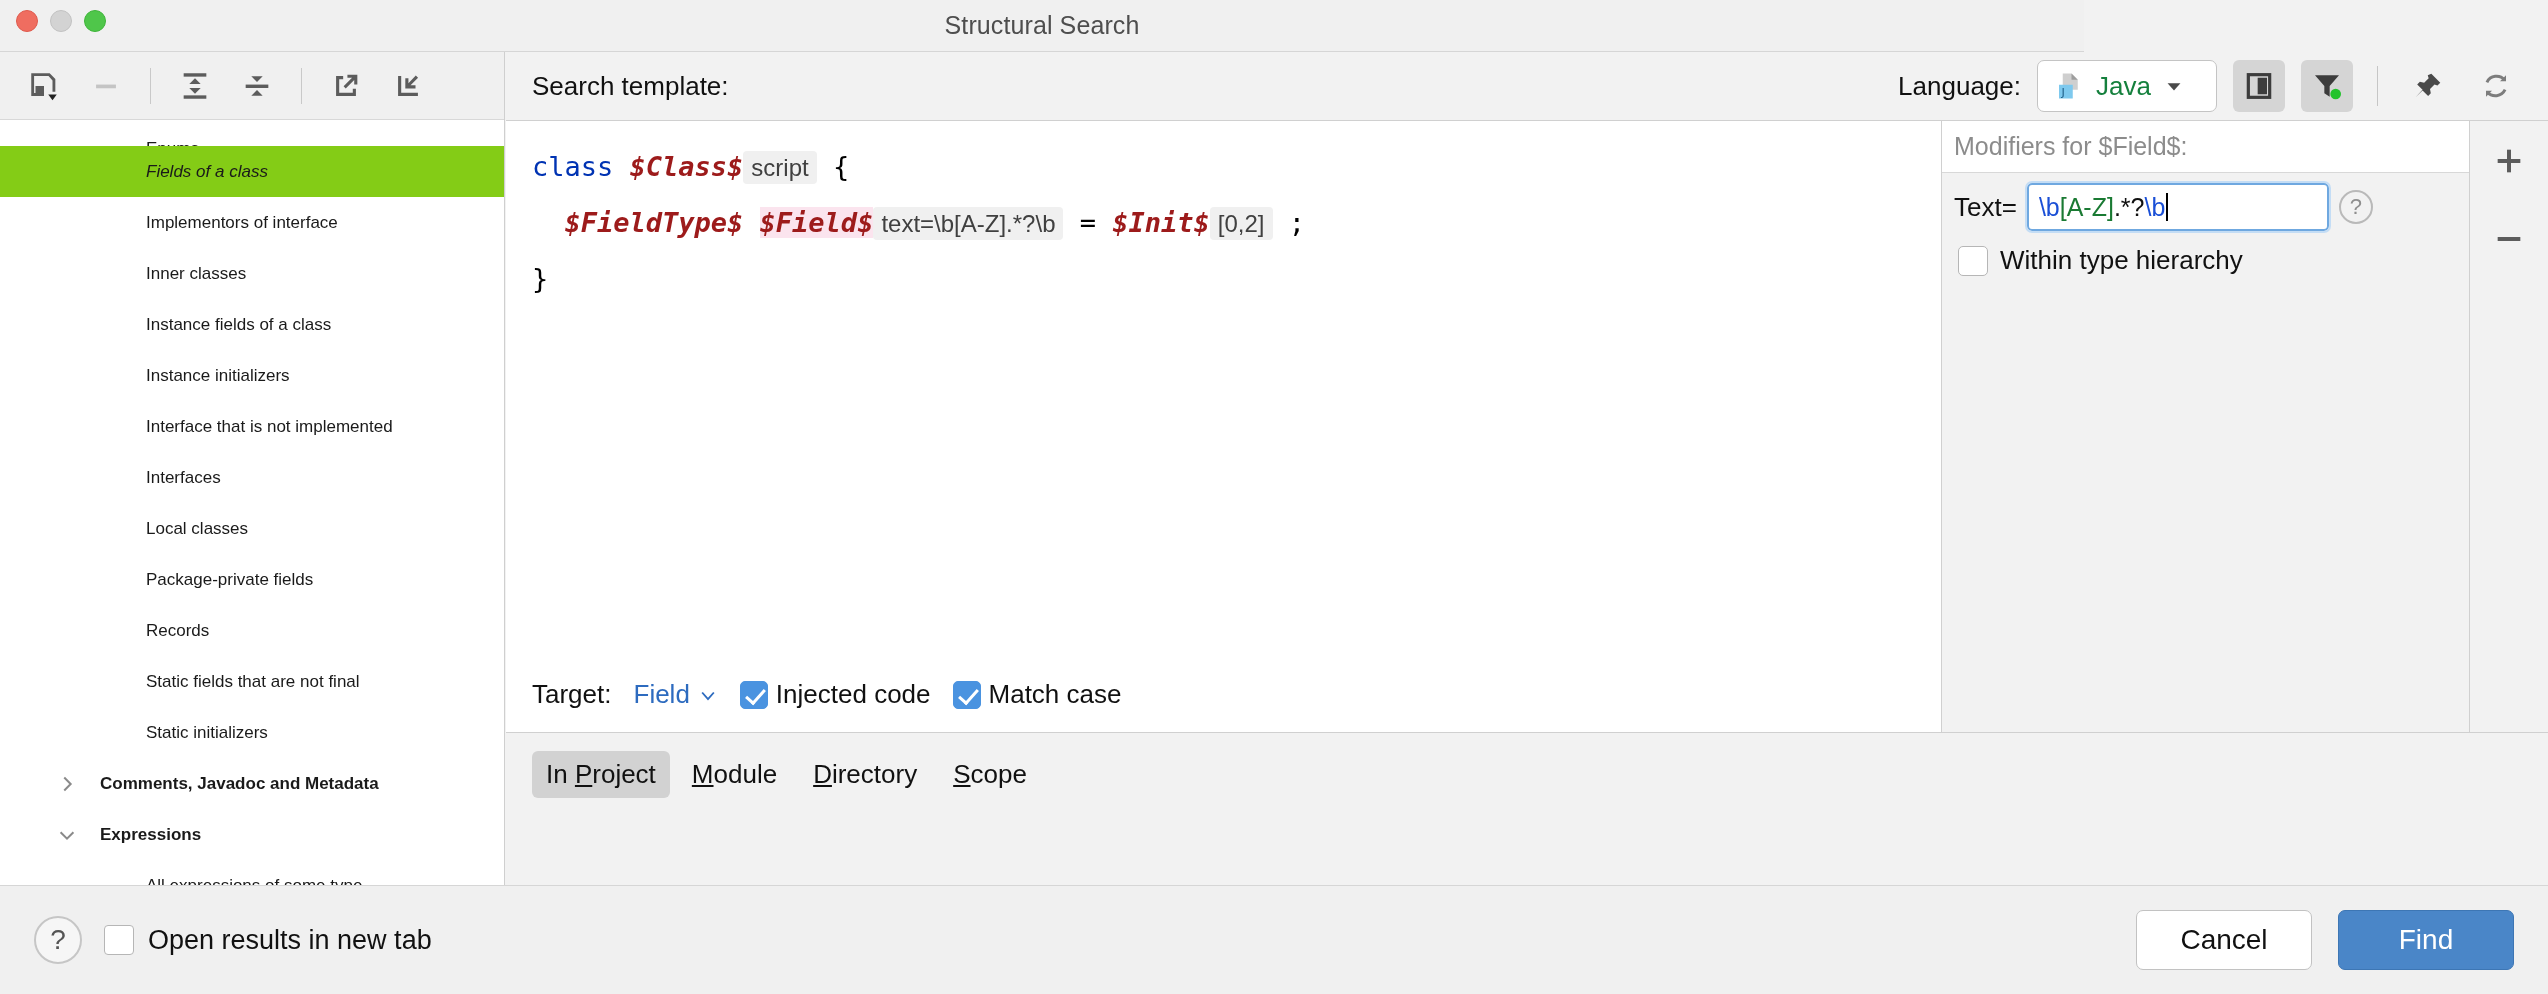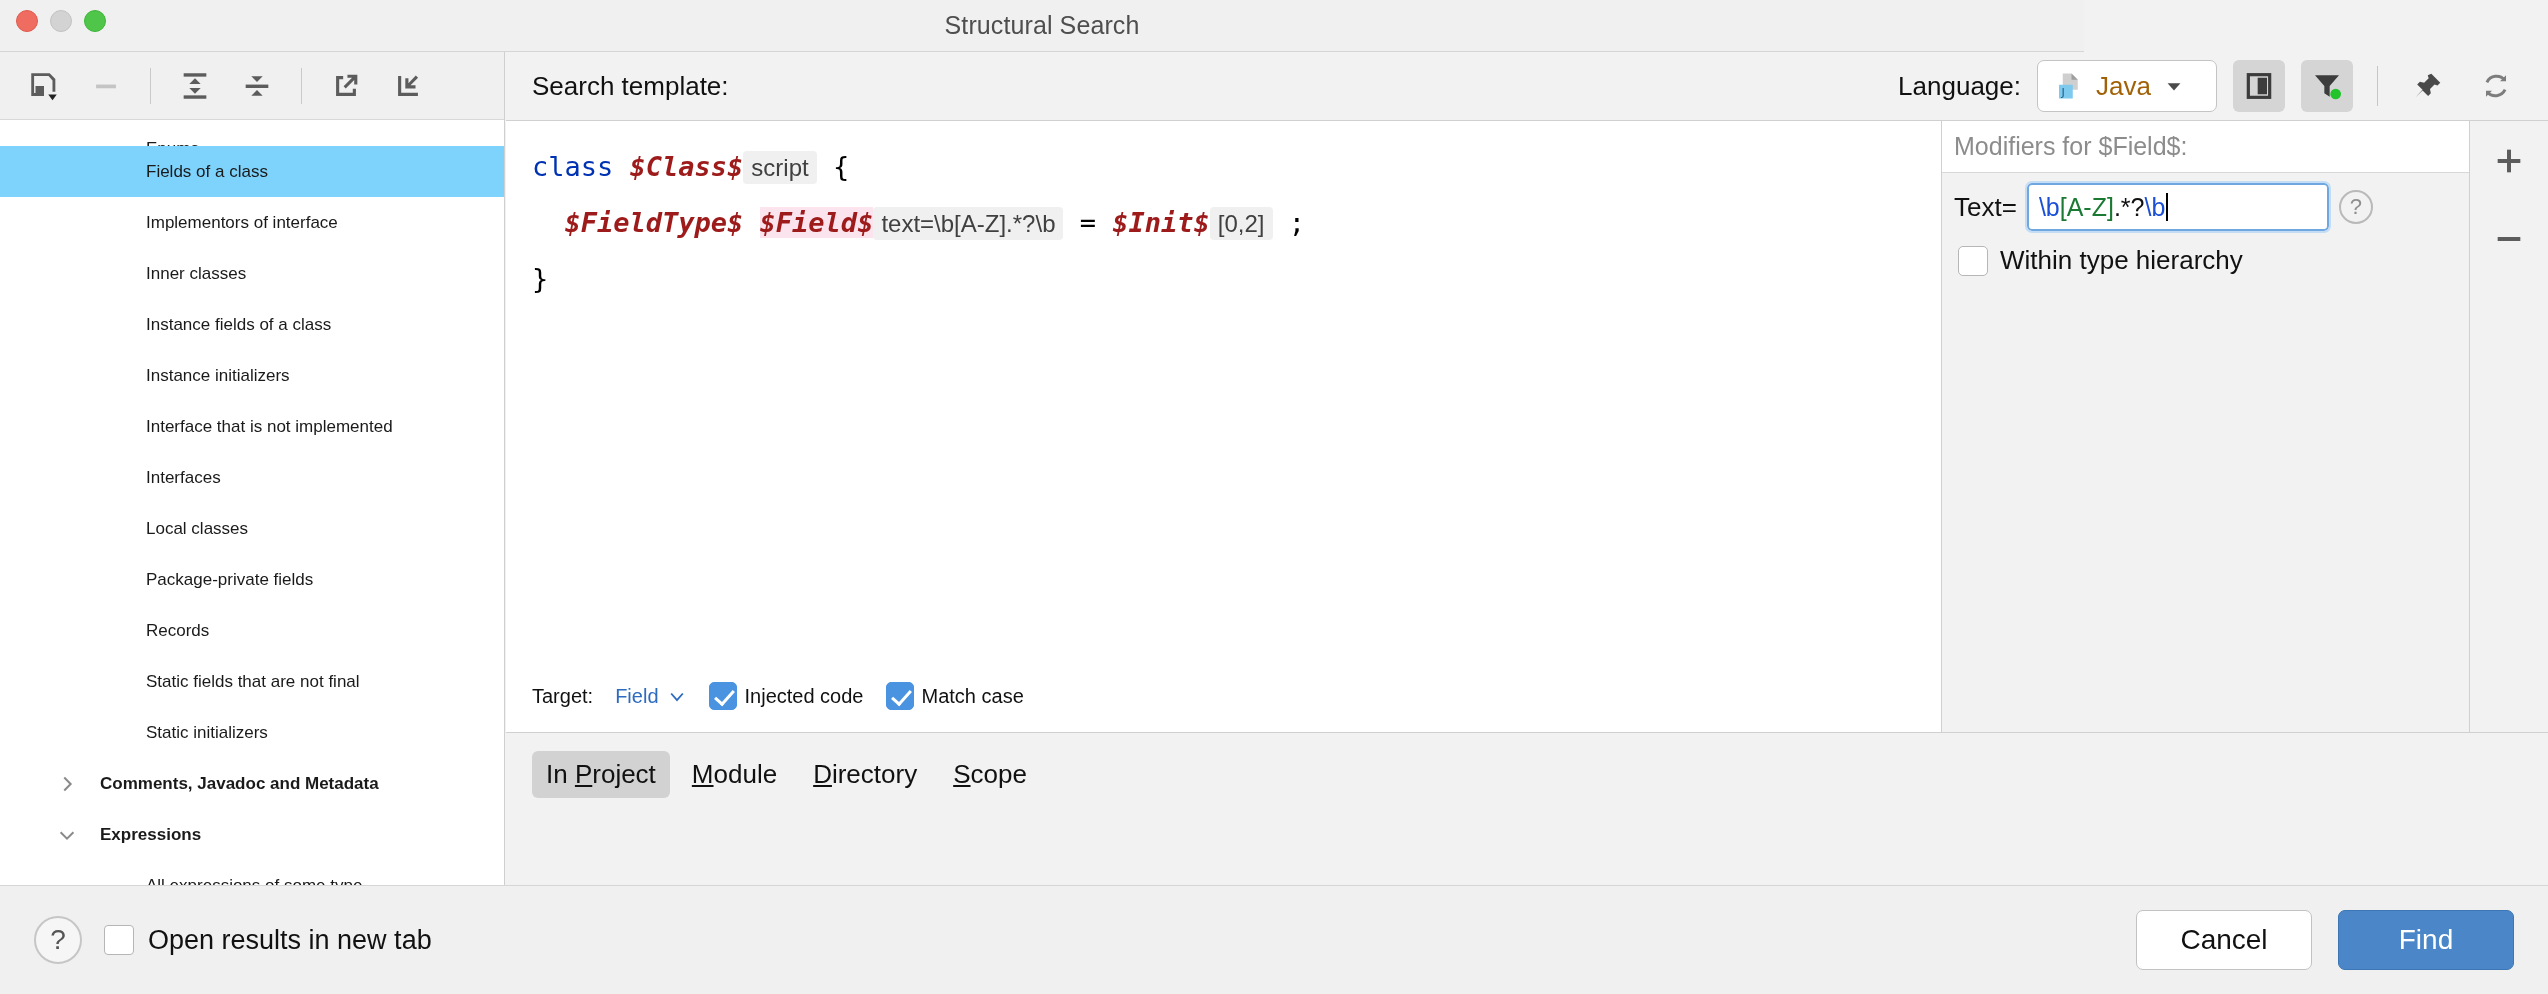--- a/index.html
+++ b/index.html
@@ -42,21 +42,21 @@
   }
   .tsep { width: 1px; height: 36px; background: #c9c9c9; margin: 0 10px; }
   .tree { position: relative; height: 765px; overflow: hidden; padding-top: 0; }
   .tnode {
     height: 51px; display: flex; align-items: center; white-space: nowrap;
     font-size: 17px; color: #1a1a1a; font-family: "Liberation Sans", sans-serif;
   }
   .tnode .lbl { padding-left: 146px; }
   .tnode.clip-top { height: 26px; align-items: flex-end; overflow: hidden; }
   .tnode.clip-top .lbl { transform: translateY(13px); }
-  .tnode.selected { background: #7dd3fc; }
+  .tnode.selected { background: #84cc16; font-style: italic; }
   .tnode.group { font-weight: bold; }
   .tnode.group .lbl { padding-left: 100px; }
   .tnode.group .arrow {
     position: absolute; left: 56px; width: 26px; text-align: center;
     color: #7a7a7a; font-size: 22px;
   }
   .tnode.group { position: relative; }
   .arrow svg { display: block; }
 
   
@@ -69,21 +69,21 @@
     justify-content: space-between; background: #f2f2f2;
   }
   .search-label { font-size: 26px; color: #111; font-family: "Liberation Sans", sans-serif; }
   .hdr-right { display: flex; align-items: center; gap: 16px; }
   .lang-label { font-size: 26px; color: #111; font-family: "Liberation Sans", sans-serif; }
   .lang-combo {
     display: flex; align-items: center; gap: 12px;
     background: #fff; border: 1px solid #c4c4c4; border-radius: 7px;
     height: 52px; padding: 0 16px; min-width: 180px;
   }
-  .lang-name { font-size: 26px; color: #a16207; font-family: "Liberation Sans", sans-serif; }
+  .lang-name { font-size: 26px; color: #15803d; font-family: "Liberation Sans", sans-serif; }
   .icon-btn {
     width: 52px; height: 52px; display: flex; align-items: center; justify-content: center;
     border-radius: 6px;
   }
   .icon-btn.pressed { background: #d5d5d5; }
   .vsep { width: 1px; height: 40px; background: #c6c6c6; margin: 0 8px; }
 
   
   .body-row { display: flex; height: 612px; }
   .editor {
@@ -97,21 +97,21 @@
   .kw { color: #0033b3; }
   .var { color: #9d1b1b; font-style: italic; font-weight: bold; }
   .chip {
     background: #f0f0f0; color: #404040; font-family: "Liberation Sans", sans-serif;
     font-size: 24px; padding: 3px 8px; border-radius: 4px; font-style: normal; font-weight: normal;
   }
   .var.pinkbg { background: #fbe4ee; }
 
   .target-row {
     position: absolute; left: 26px; bottom: 22px; display: flex; align-items: center; gap: 22px;
-    font-size: 20px; font-family: "Liberation Sans", sans-serif; color: #111;
+    font-size: 26px; font-family: "Liberation Sans", sans-serif; color: #111;
   }
   .target-val { color: #2d6bbf; display: flex; align-items: center; gap: 8px; }
   .cbox {
     width: 28px; height: 28px; border-radius: 5px; border: 1px solid #b6b6b6;
     background: #fff; display: inline-block; position: relative; flex: none;
   }
   .cbox.checked { background: #4a93e0; border-color: #4a93e0; }
   .cbox.checked::after {
     content: ""; position: absolute; left: 9px; top: 3px; width: 8px; height: 16px;
     border: solid #fff; border-width: 0 3px 3px 0; transform: rotate(42deg);

